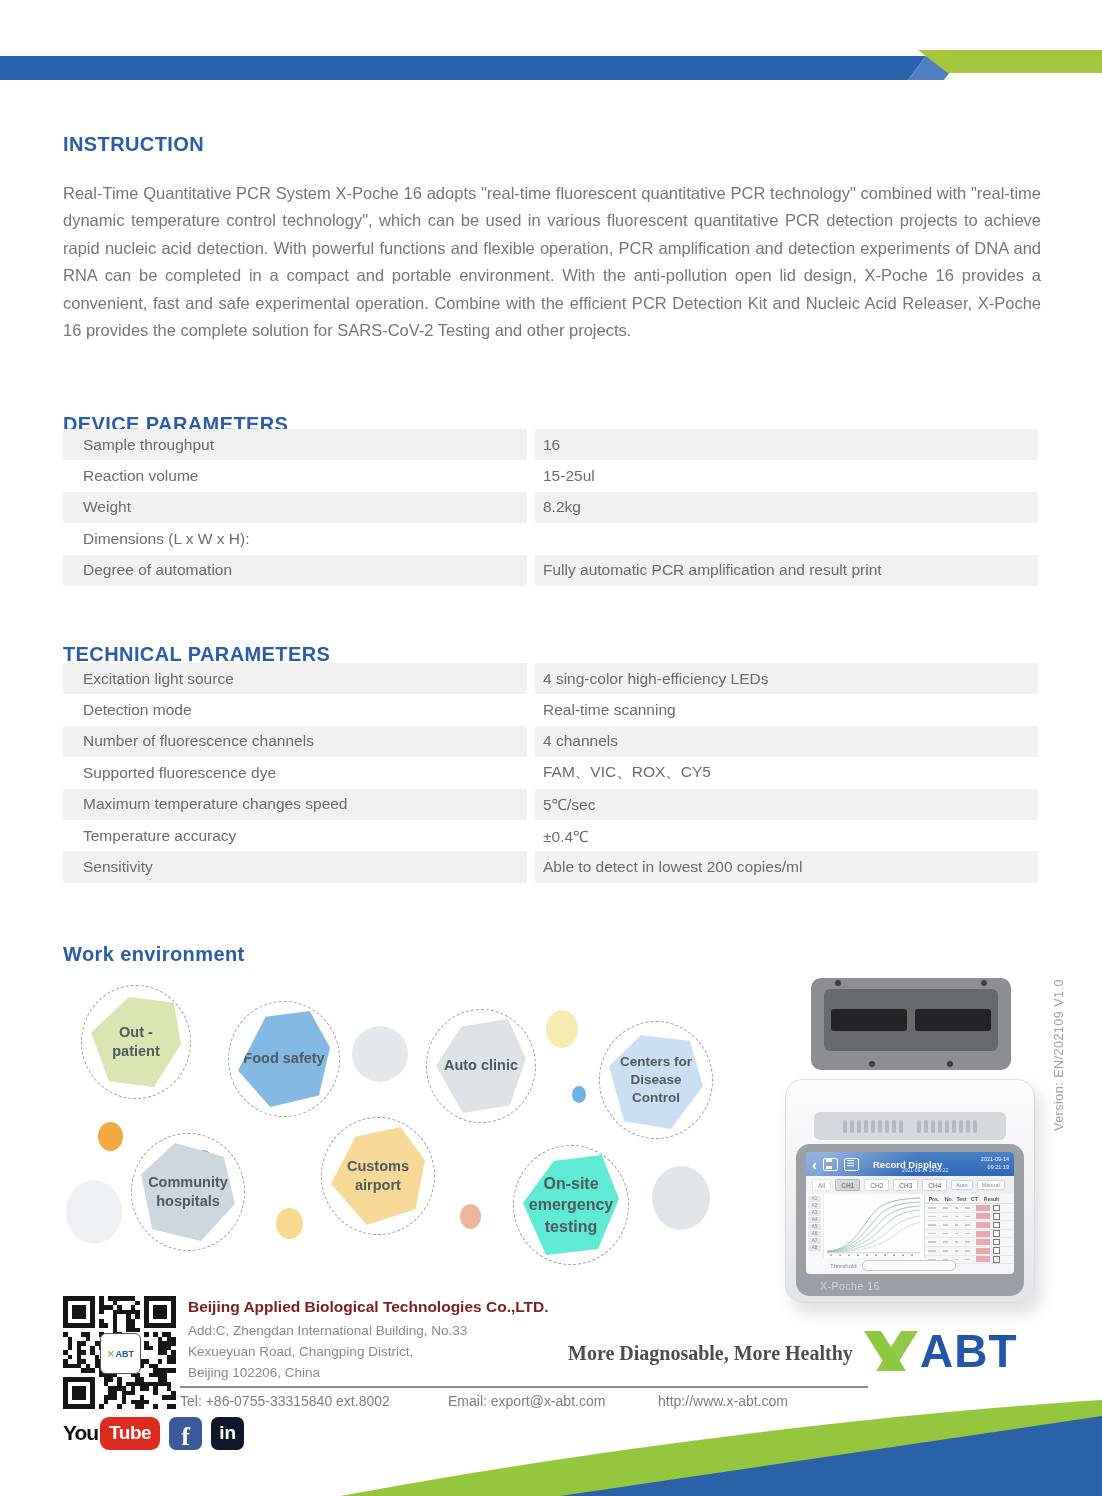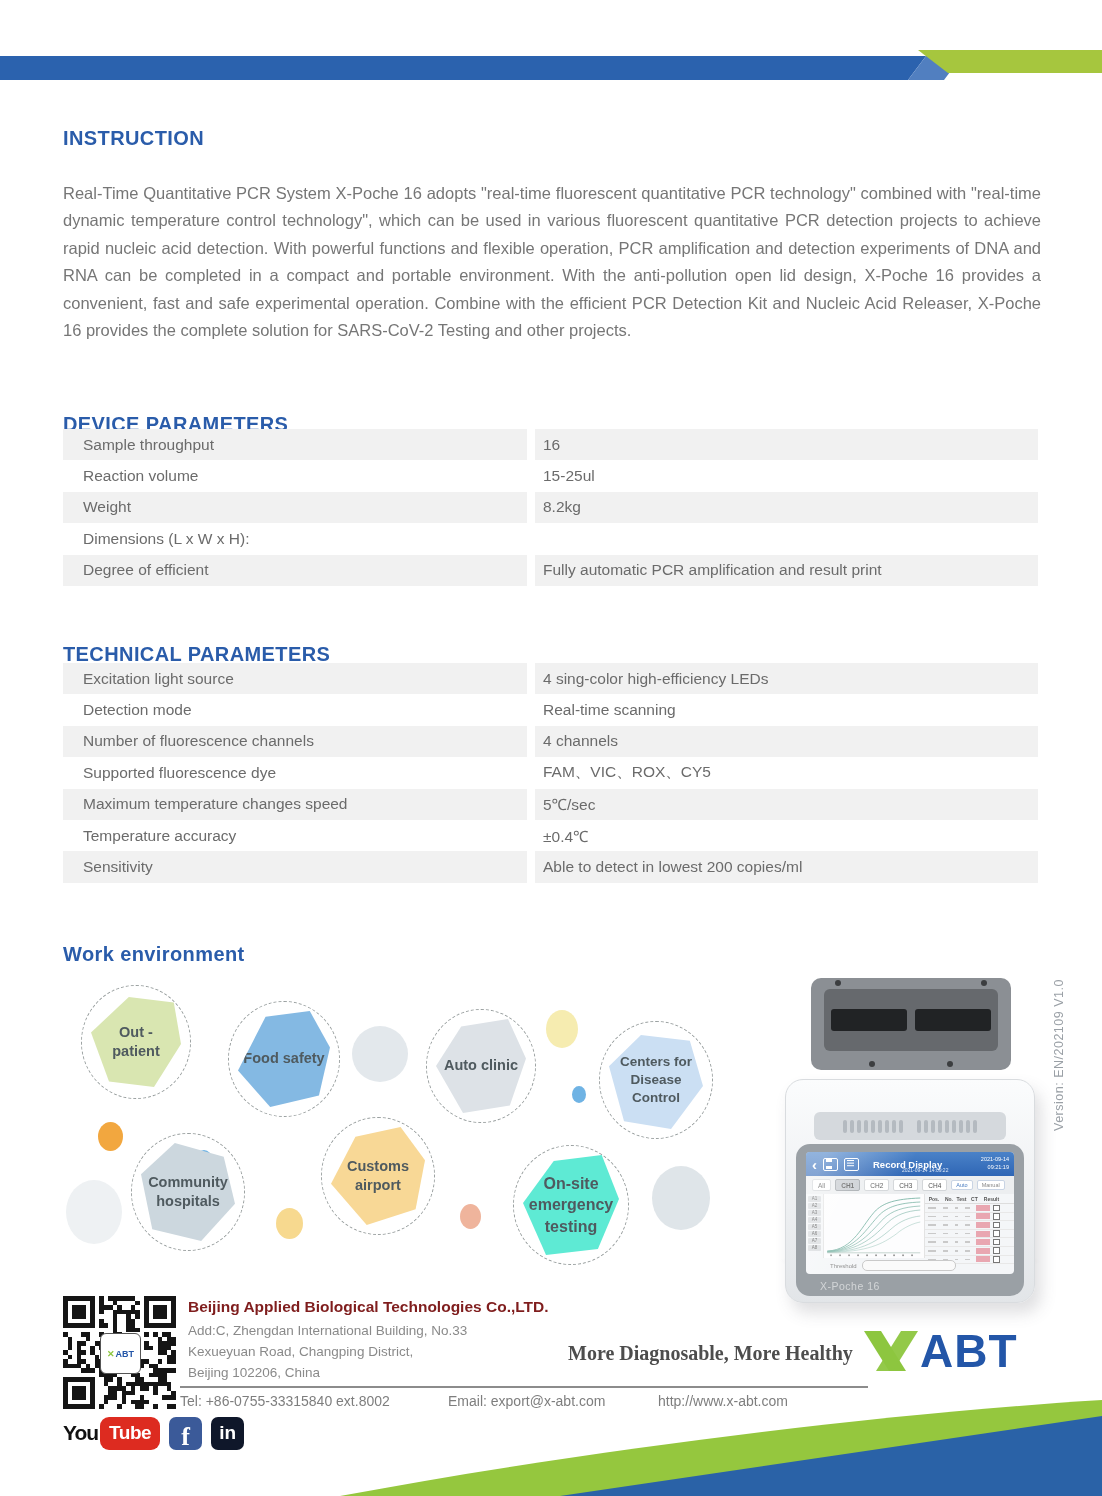--- a/index.html
+++ b/index.html
@@ -126,42 +126,42 @@
 </style>
 </head>
 <body>
 
 <svg id="top-banner" class="abs" viewBox="0 0 1102 95" width="1102" height="95">
   <polygon points="0,56 926,56 908,80 0,80" fill="#2b62ae"></polygon>
   <polygon points="926,56 962,56 944,80 908,80" fill="#517fc0"></polygon>
   <polygon points="918,50 1102,50 1102,73 948,73" fill="#a6c63e"></polygon>
 </svg>
 
-<h2 class="sec-title" style="top:110px;">INSTRUCTION</h2>
+<h2 class="sec-title" style="top:116px;">INSTRUCTION</h2>
 <p id="instruction-body" class="abs">Real-Time Quantitative PCR System X-Poche 16 adopts "real-time fluorescent quantitative PCR technology" combined with "real-time dynamic temperature control technology", which can be used in various fluorescent quantitative PCR detection projects to achieve rapid nucleic acid detection. With powerful functions and flexible operation, PCR amplification and detection experiments of DNA and RNA can be completed in a compact and portable environment. With the anti-pollution open lid design, X-Poche 16 provides a convenient, fast and safe experimental operation. Combine with the efficient PCR Detection Kit and Nucleic Acid Releaser, X-Poche 16 provides the complete solution for SARS-CoV-2 Testing and other projects.</p>
 
 <h2 class="sec-title" style="top:396px;">DEVICE PARAMETERS</h2>
 <div class="ptable" style="top:429px;">
   <div class="prow shaded">
     <div class="cl">Sample throughput</div>
     <div class="cr">16</div>
   </div>
   <div class="prow">
     <div class="cl">Reaction volume</div>
     <div class="cr">15-25ul</div>
   </div>
   <div class="prow shaded">
     <div class="cl">Weight</div>
     <div class="cr">8.2kg</div>
   </div>
   <div class="prow">
     <div class="cl">Dimensions (L x W x H):</div>
   </div>
   <div class="prow shaded">
-    <div class="cl">Degree of efficient</div>
+    <div class="cl">Degree of automation</div>
     <div class="cr">Fully automatic PCR amplification and result print</div>
   </div>
 </div>
 
 <h2 class="sec-title" style="top:626px;">TECHNICAL PARAMETERS</h2>
 <div class="ptable" style="top:663px;">
   <div class="prow shaded">
     <div class="cl">Excitation light source</div>
     <div class="cr">4 sing-color high-efficiency LEDs</div>
   </div>

